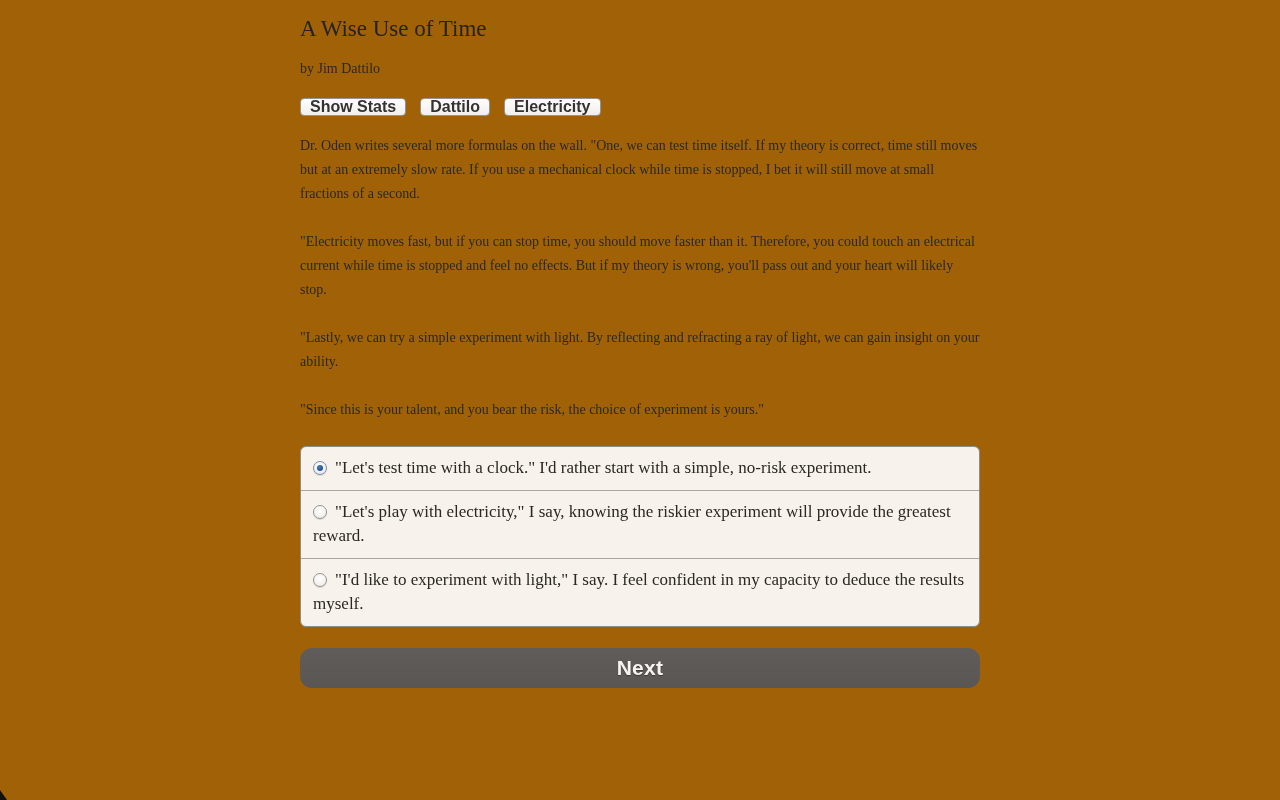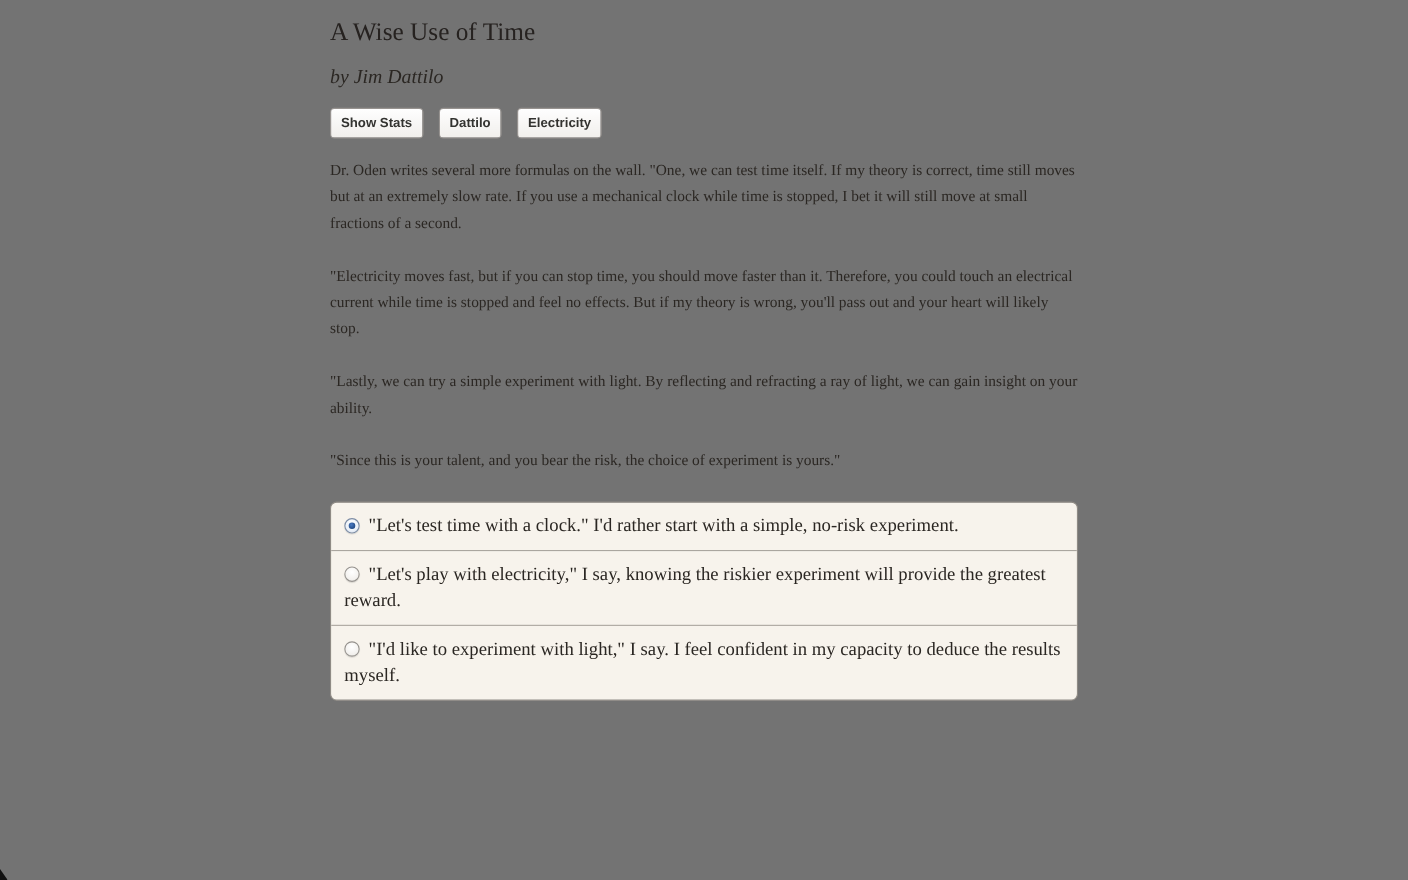--- a/index.html
+++ b/index.html
@@ -7,58 +7,57 @@
   body {
     background: #f5f0e9;
     font-family: "Liberation Serif", serif;
     color: #2b2723;
     position: relative;
     overflow: hidden;
   }
   .screen {
     position: absolute;
     inset: 0;
-    background: #737373;
+    background: #a16207;
   }
   .content {
     position: absolute;
     left: 300px;
     top: 0;
     width: 680px;
   }
   .game-title {
     margin-top: 15px;
     font-size: 23px;
     line-height: 27px;
     font-weight: 400;
     color: #262220;
   }
   .author-line {
     margin-top: 16px;
-    font-size: 18px;
+    font-size: 14px;
     line-height: 22px;
     color: #2b2723;
-    font-style: italic;
   }
   .toolbar {
     margin-top: 18px;
     display: flex;
     gap: 14px;
     align-items: center;
   }
   .toolbar button {
     font-family: "Liberation Sans", sans-serif;
-    font-size: 12px;
+    font-size: 16px;
     font-weight: bold;
     color: #333330;
     background: linear-gradient(#fefefe, #f1efec);
     border: 1px solid #979390;
     border-radius: 4px;
     padding: 1px 9px 2px 9px;
-    height: 28px;
+    height: 18px;
     line-height: 13px;
     cursor: pointer;
     box-shadow: 0 1px 0 rgba(255,255,255,0.6) inset;
   }
   .story { margin-top: 18px; }
   .story p {
     font-size: 14px;
     line-height: 24px;
     margin: 0 0 24px 0;
     color: #2b2723;
@@ -159,17 +158,18 @@
         <span class="radio checked"></span><span>"Let's test time with a clock." I'd rather start with a simple, no-risk experiment.</span>
       </label>
       <label class="choice-row">
         <span class="radio"></span><span>"Let's play with electricity," I say, knowing the riskier experiment will provide the greatest reward.</span>
       </label>
       <label class="choice-row">
         <span class="radio"></span><span>"I'd like to experiment with light," I say. I feel confident in my capacity to deduce the results myself.</span>
       </label>
     </div>
 
+    <button class="next-button">Next</button>
 
   </div>
 
   <div class="cursor-artifact"></div>
 </div>
 
 </body></html>

